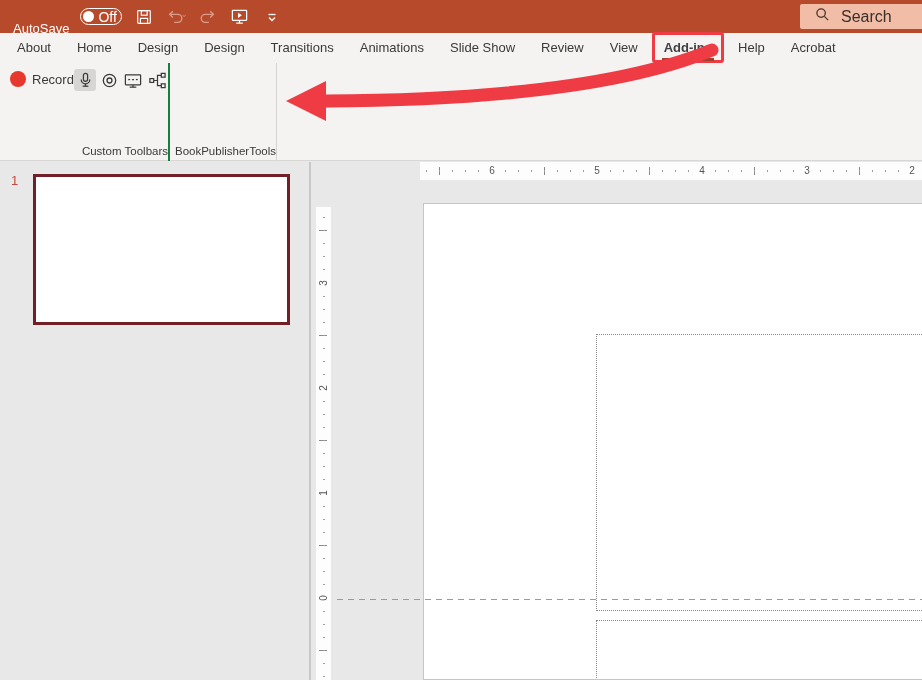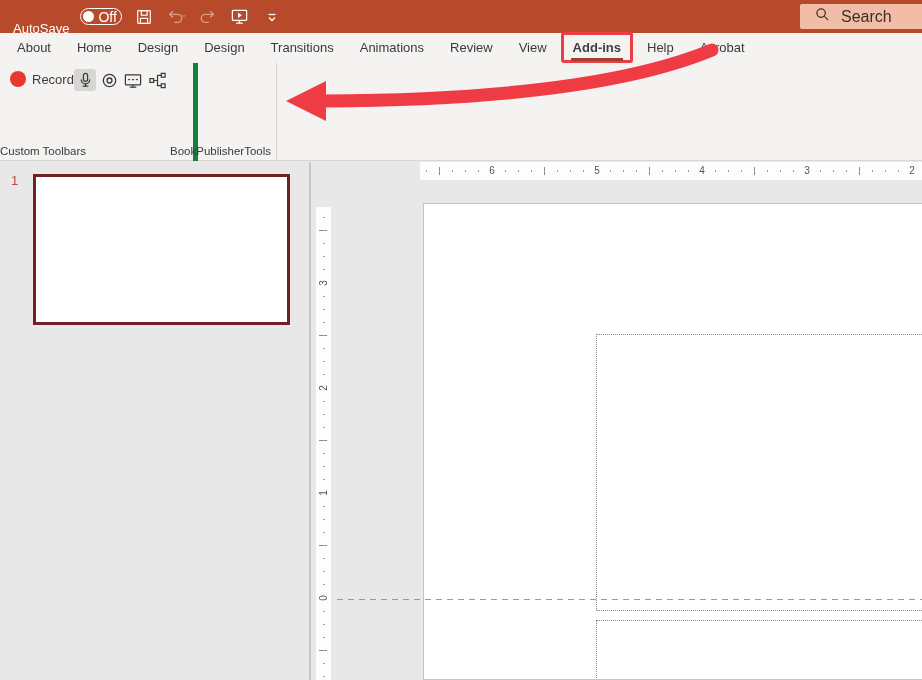--- a/index.html
+++ b/index.html
@@ -51,24 +51,24 @@
     content:""; position:absolute; top:-1px; bottom:0px; left:1px; right:1px;
     border:3px solid var(--annotation,#EE3B44); border-radius:3px; pointer-events:none;
   }
 
   
   .ribbon {
     position:absolute; left:0; top:63px; width:922px; height:98px;
     background:#F4F3F2; border-bottom:1px solid #D8D7D6;
   }
   .grp { position:absolute; top:0; height:98px; }
-  .grp-custom { left:0; width:198px; border-right:5px solid #15803d; }
+  .grp-custom { left:0; width:170px; border-right:2px solid #15803d; }
   .grp-bpt { left:170px; width:107px; border-right:1px solid #D4D3D2; }
   .grp-label {
-    position:absolute; bottom:4px; left:0; width:100%; text-align:left;
+    position:absolute; bottom:4px; left:0; width:100%; text-align:right;
     font-size:11.5px; color:#3b3a39; white-space:nowrap;
   }
   .record-row { position:absolute; left:10px; top:8px; display:flex; align-items:center; gap:6px; }
   .record-dot { width:16px; height:16px; border-radius:50%; background:var(--record_red,#E6382C); }
   .record-label { font-size:13px; color:#3b3a39; }
   .rec-icons { position:absolute; left:74px; top:6px; display:flex; align-items:center; gap:2px; }
   .rib-icon { width:22px; height:22px; display:flex; align-items:center; justify-content:center; border-radius:3px; }
   .rib-icon.selected { background:#D7D6D4; }
   .rib-icon svg { display:block; }
 
@@ -205,20 +205,21 @@
   </div>
 
   <div class="menubar">
 
   <div class="tab">About</div>
       <div class="tab">Home</div>
       <div class="tab">Design</div>
       <div class="tab">Design</div>
       <div class="tab">Transitions</div>
       <div class="tab">Animations</div>
+      <div class="tab">Slide Show</div>
       <div class="tab">Review</div>
       <div class="tab">View</div>
       <div class="tab active boxed">Add-ins</div>
       <div class="tab">Help</div>
       <div class="tab">Acrobat</div>
     </div>
 
   <div class="ribbon">
     <div class="grp grp-custom">
       <div class="record-row">

